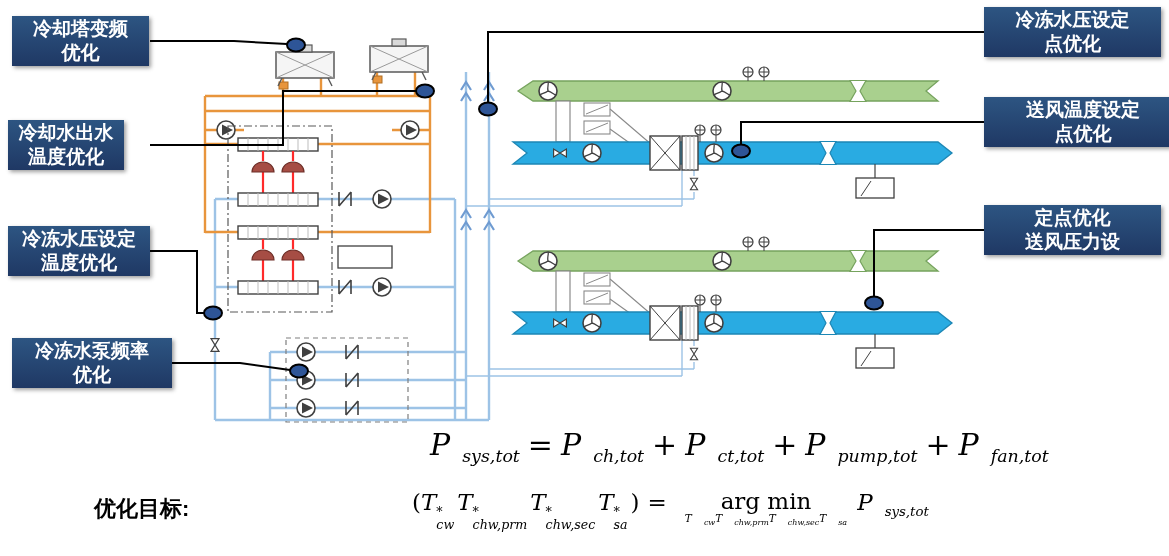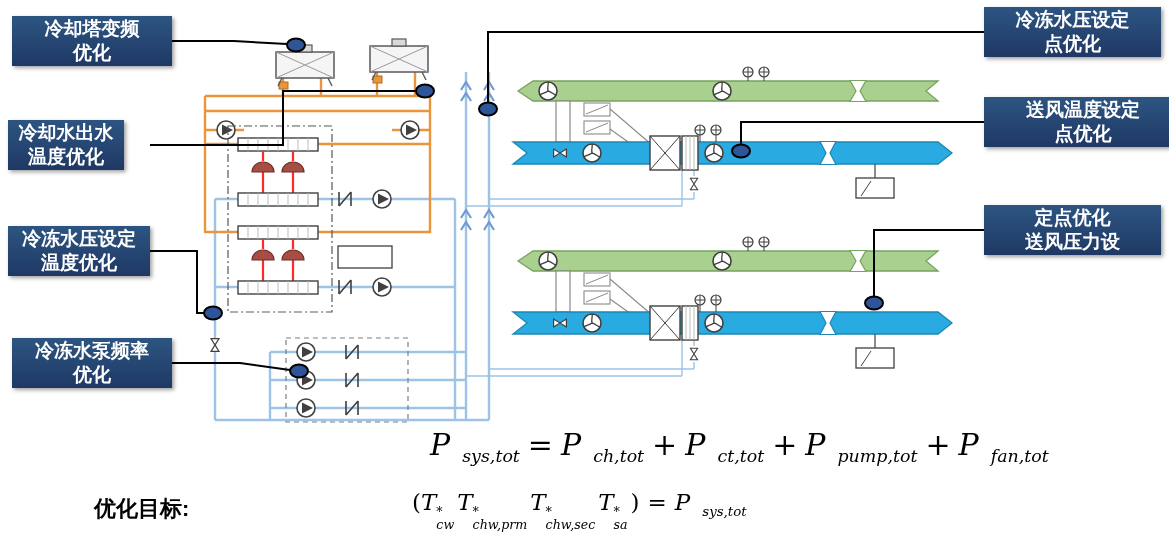--- a/index.html
+++ b/index.html
@@ -161,21 +161,21 @@
       <ellipse cx="296" cy="45" rx="9" ry="6.5"></ellipse>
       <ellipse cx="425" cy="91" rx="9" ry="6.5"></ellipse>
       <ellipse cx="213" cy="313" rx="9" ry="6.5"></ellipse>
       <ellipse cx="299" cy="371" rx="9" ry="6.5"></ellipse>
       <ellipse cx="488" cy="109" rx="9" ry="6.5"></ellipse>
       <ellipse cx="741" cy="151" rx="9" ry="6.5"></ellipse>
       <ellipse cx="874" cy="303" rx="9" ry="6.5"></ellipse>
     </g>
   </svg>
 
-  <div class="callout-label" style="left:12px;top:16px;width:160px;height:50px">
+  <div class="callout-label" style="left:12px;top:16px;width:137px;height:50px">
     <span>冷却塔变频</span>
     <span>优化</span>
   </div>
   <div class="callout-label" style="left:8px;top:120px;width:116px;height:50px">
     <span>冷却水出水</span>
     <span>温度优化</span>
   </div>
   <div class="callout-label" style="left:8px;top:226px;width:142px;height:50px">
     <span>冷冻水压设定</span>
     <span>温度优化</span>
@@ -206,15 +206,18 @@
           <span class="ssub">cw</span>
         </span></span><span><i>T</i><span class="ss">
           <span class="ssup">*</span>
           <span class="ssub">chw,prm</span>
         </span></span><span><i>T</i><span class="ss">
           <span class="ssup">*</span>
           <span class="ssub">chw,sec</span>
         </span></span><span><i>T</i><span class="ss">
           <span class="ssup">*</span>
           <span class="ssub">sa</span>
-        </span></span><span class="paren">)</span><span class="op">=</span><span><i>P</i><sub>sys,tot</sub></span></div>
+        </span></span><span class="paren">)</span><span class="op">=</span><span class="argmin">
+        <span class="am-top">arg min</span>
+        <span class="am-sub"><i>T</i><sub>cw</sub><i>T</i><sub>chw,prm</sub><i>T</i><sub>chw,sec</sub><i>T</i><sub>sa</sub></span>
+      </span><span><i>P</i><sub>sys,tot</sub></span></div>
 
 </div>
 
 </body></html>

